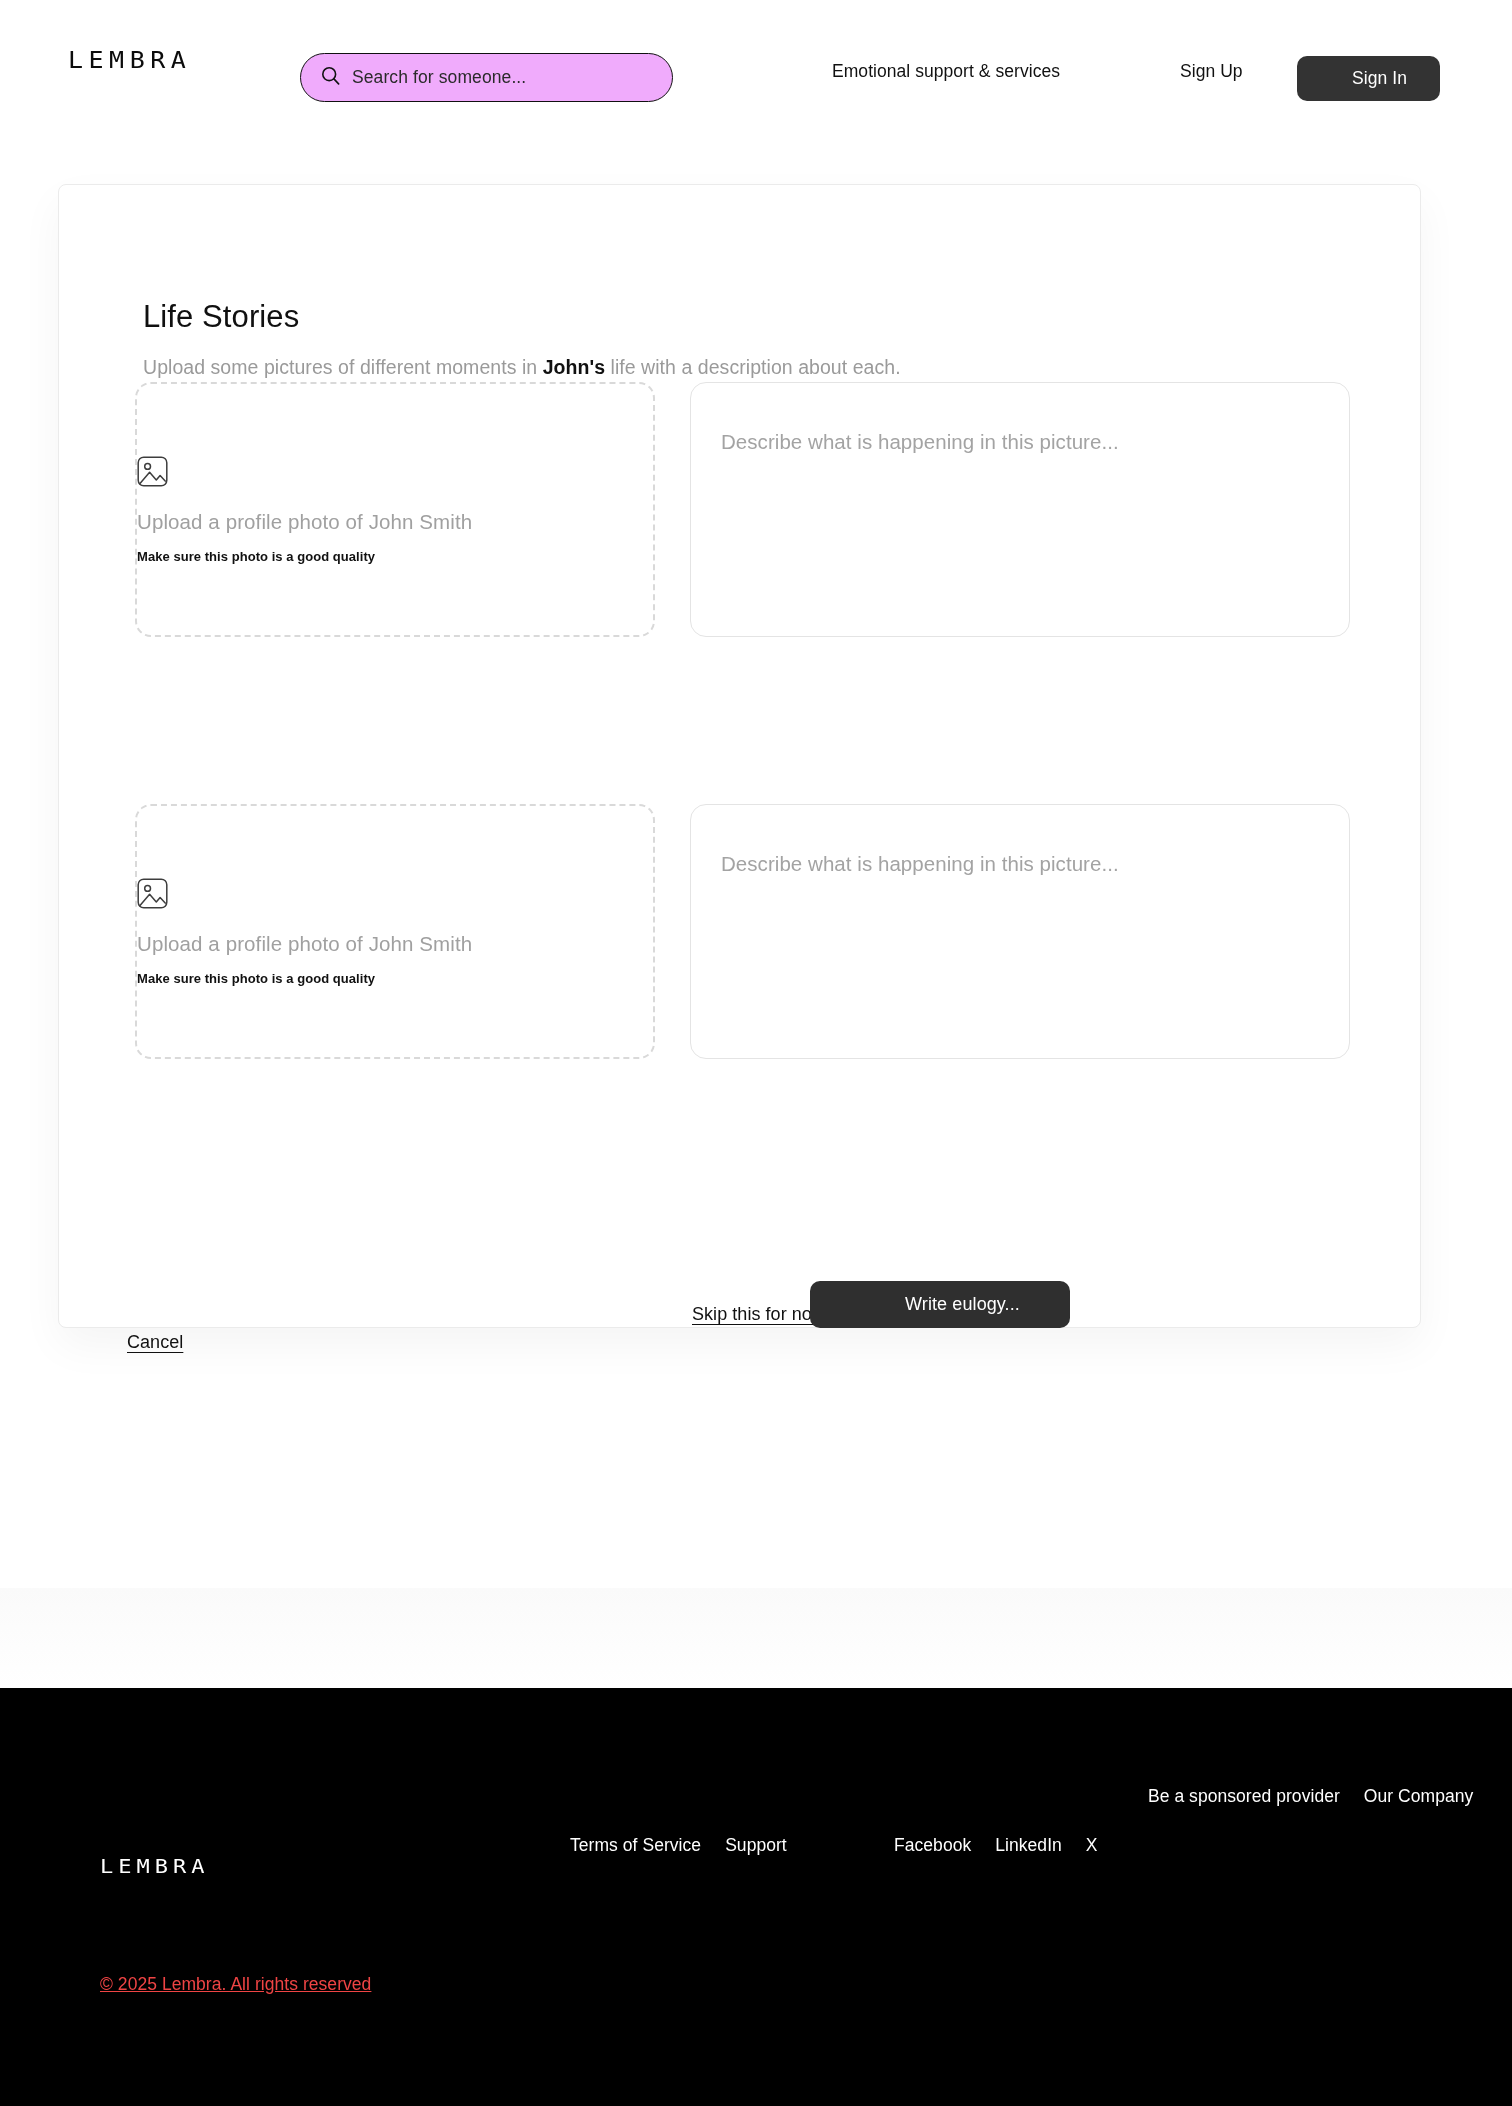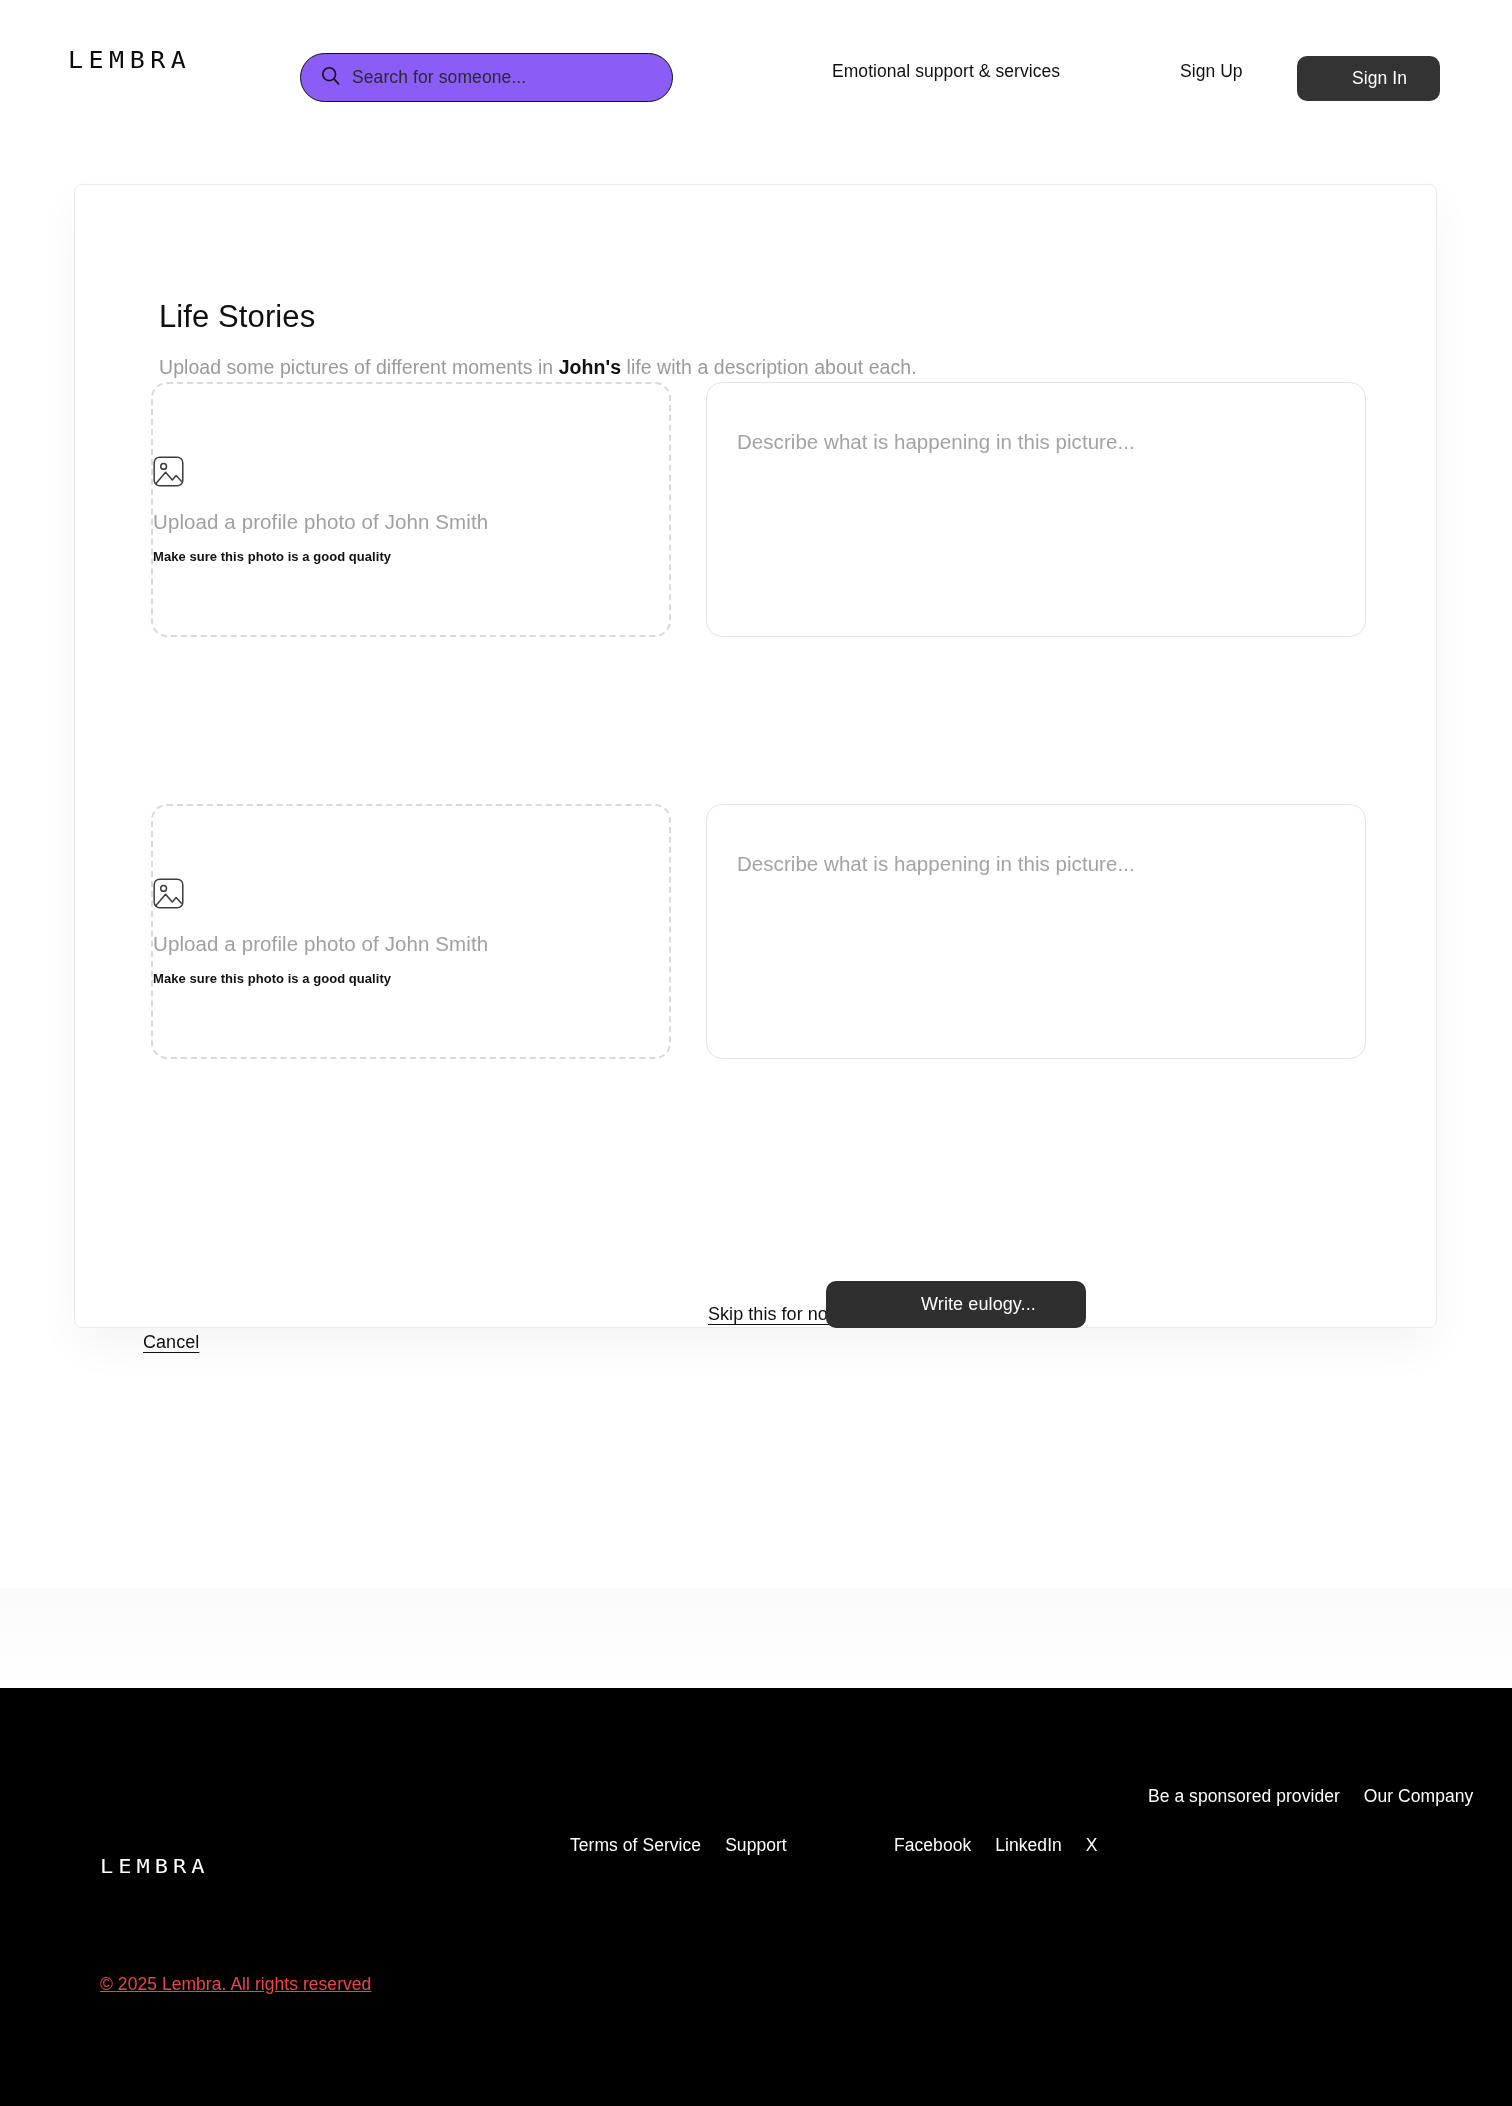--- a/index.html
+++ b/index.html
@@ -45,21 +45,21 @@
   }
 
   .search-pill {
     position: absolute;
     left: 300px;
     top: 53px;
     width: 373px;
     height: 49px;
     border: 1.6px solid #111111;
     border-radius: 26px;
-    background: #8b5cf6;
+    background: #f0abfc;
     display: flex;
     align-items: center;
     padding: 0 20px;
     gap: 12px;
     cursor: text;
   }
   .search-pill .mag { flex: 0 0 auto; display: block; }
   .search-input {
     border: none;
     outline: none;
@@ -98,21 +98,21 @@
     font-family: "Liberation Sans", sans-serif;
     font-size: 17.5px;
     letter-spacing: 0.1px;
     cursor: pointer;
     padding-left: 22px;
   }
 
   
   .card {
     position: absolute;
-    left: 74px;
+    left: 58px;
     top: 184px;
     width: 1363px;
     height: 1144px;
     background: #ffffff;
     border: 1px solid #ebebeb;
     border-radius: 8px;
     box-shadow: 0 18px 44px rgba(0,0,0,0.045);
   }
 
   .card-title {

